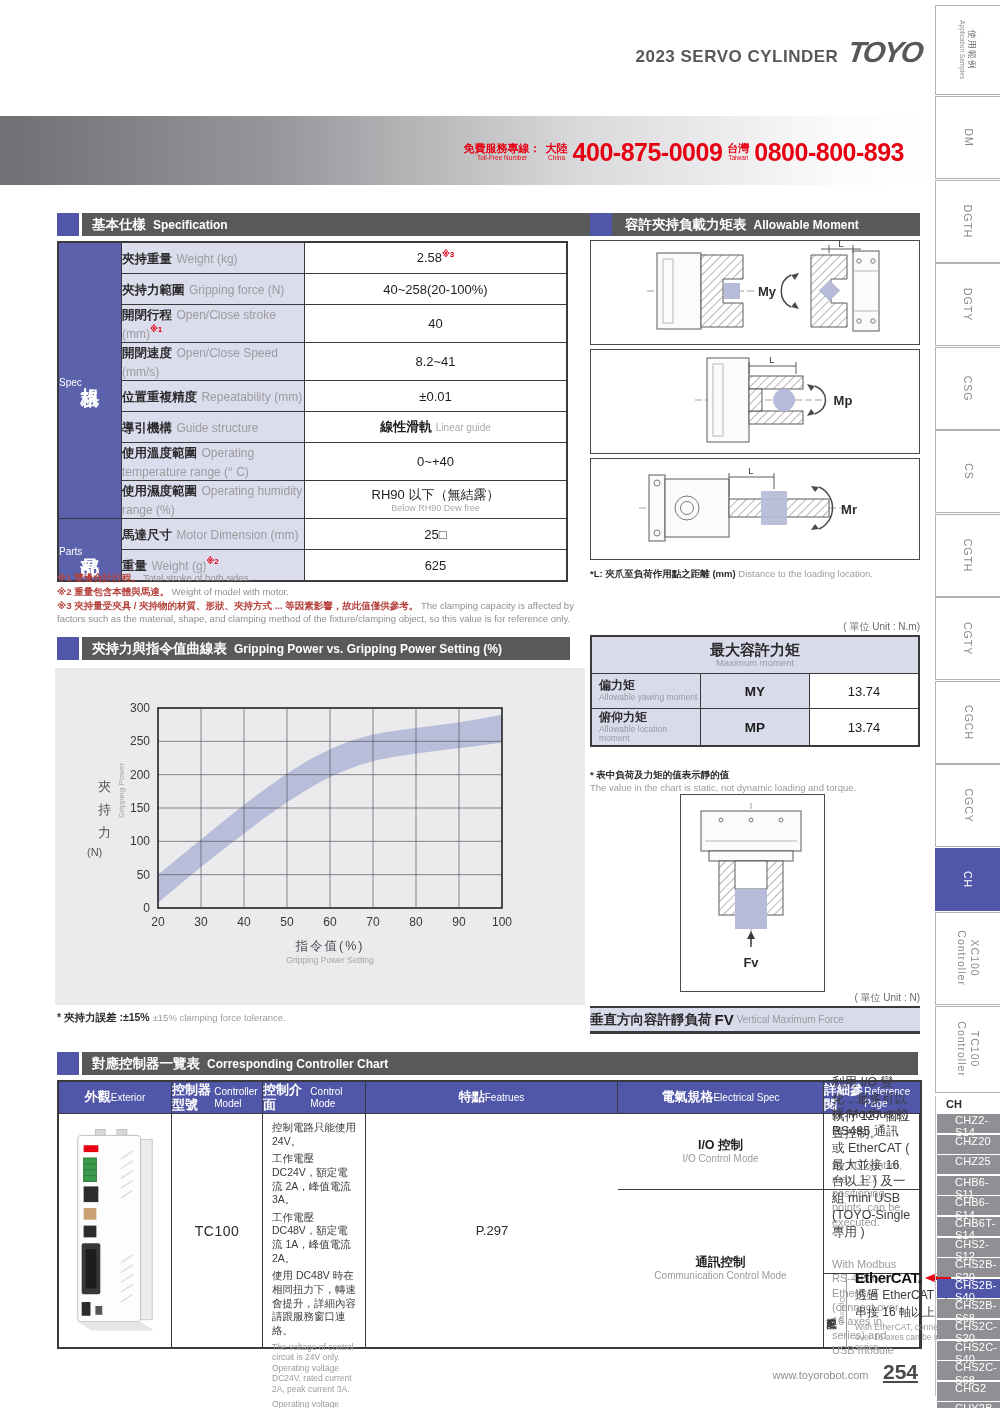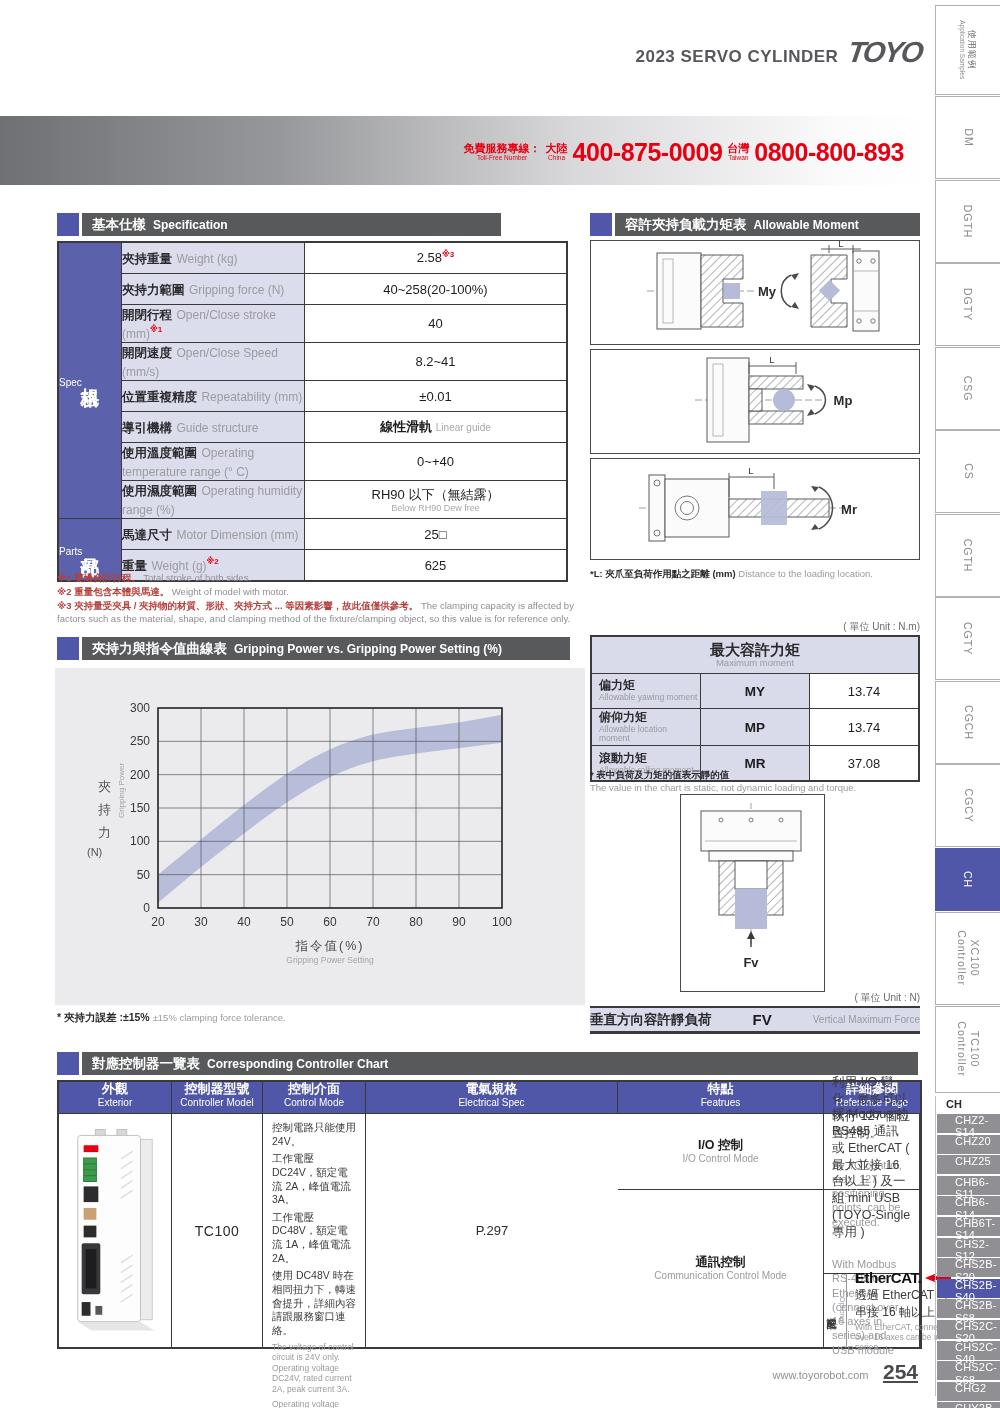--- a/index.html
+++ b/index.html
@@ -72,31 +72,31 @@
   .mm td.l .z{font-size:12px;font-weight:bold;color:#2b2b2e;display:block;line-height:1.15;}
   .mm td.l .e{font-size:8.5px;color:#9b9ba0;display:block;line-height:1.1;}
   .mm td.c{background:#d9daea;width:48px;text-align:center;font-size:13.5px;font-weight:bold;color:#1d1d1f;}
   .mm td.v{background:#fff;text-align:center;font-size:13px;color:#1d1d1f;}
   .mmnote{position:absolute;left:590px;top:769px;width:330px;font-size:9.5px;line-height:1.35;}
   .mmnote .zh{font-weight:bold;color:#2b2b2e;}
   .mmnote .en{color:#9b9ba0;display:block;}
   
   .fvbox{position:absolute;left:680px;top:794px;width:143px;height:196px;border:1.5px solid #4a4a4e;background:#fff;}
   .fvtab{position:absolute;left:590px;top:1006px;width:330px;border-top:2px solid #3a3a3c;border-bottom:2px solid #3a3a3c;}
-  .fvtab .h{background:#d9daea;border-bottom:1px solid #3a3a3c;height:23px;display:flex;align-items:center;justify-content:space-between;gap:21px;}
+  .fvtab .h{background:#d9daea;border-bottom:1px solid #3a3a3c;height:23px;display:flex;align-items:center;justify-content:flex-start;gap:3px;}
   .fvtab .h .z{font-size:13.5px;font-weight:bold;color:#2b2b2e;}
   .fvtab .h .c{font-size:15px;font-weight:bold;color:#1d1d1f;}
   .fvtab .h .e{font-size:10px;color:#9b9ba0;}
   .fvtab .v{background:#fff;height:19px;text-align:center;font-size:13px;line-height:19px;}
   
   .ctrl{position:absolute;left:57px;top:1080px;width:861px;border:2px solid #3a3a3c;
         display:grid;grid-template-columns:113px 91px 103px 252px 206px 1fr;
         grid-template-rows:32px 76px 84px 73px;}
   .ctrl>div{border-right:1px solid #3a3a3c;border-bottom:1px solid #3a3a3c;min-width:0;}
-  .ctrl .h{background:#5157a8;color:#fff;display:flex;flex-direction:column;align-items:center;justify-content:flex-start;line-height:1.15;}
+  .ctrl .h{background:#5157a8;color:#fff;display:flex;flex-direction:row;align-items:center;justify-content:center;line-height:1.15;}
   .ctrl .h .z{font-size:13px;font-weight:bold;}
   .ctrl .h .e{font-size:10px;}
   .ctrl .noB{border-bottom:none;}
   .ctrl .noR{border-right:none;}
   .cell{display:flex;align-items:center;justify-content:center;}
   .ext{grid-row:2/5;}
   .model{grid-row:2/5;font-size:14px;color:#2b2b2e;letter-spacing:.5px;}
   .modecell{display:flex;flex-direction:column;align-items:center;justify-content:center;text-align:center;line-height:1.2;}
   .modecell .z{font-size:12.5px;font-weight:bold;color:#1d1d1f;}
   .modecell .e{font-size:10px;color:#9b9ba0;text-align:right;}
@@ -153,21 +153,21 @@
     </span>
     <span class="num">400-875-0009</span>
     <span class="stack">
       <span class="s1">台灣</span>
         <span class="s2">Taiwan</span>
     </span>
     <span class="num">0800-800-893</span>
   </div>
 </div>
 
-<div class="sec" style="left:57px;top:213px;width:444px;">
+<div class="sec" style="left:57px;top:213px;width:612px;">
   <div class="sq"></div>
   <div class="bar">
       <span class="zh">基本仕樣</span>
   <span class="en">Specification</span>
     </div>
 </div>
 
 <table class="spec">
   <tbody>
       <tr>
@@ -392,28 +392,20 @@
     <td class="v">13.74</td>
   </tr>
   <tr>
     <td class="l">
           <span class="z">俯仰力矩</span>
           <span class="e">Allowable location moment</span>
         </td>
     <td class="c">MP</td>
     <td class="v">13.74</td>
   </tr>
-  <tr>
-    <td class="l">
-          <span class="z">滾動力矩</span>
-          <span class="e">Allowable rolling moment</span>
-        </td>
-    <td class="c">MR</td>
-    <td class="v">37.08</td>
-  </tr>
 </tbody>
   </table>
 
 <div class="mmnote">
   <span class="zh">* 表中負荷及力矩的值表示靜的值</span>
   <span class="en">The value in the chart is static, not dynamic loading and torque.</span>
 </div>
 
 <div class="fvbox">
 <svg width="140" height="193" viewBox="0 0 140 193">
@@ -458,26 +450,26 @@
     </div>
   <div class="h">
       <span class="z">控制器型號</span>
       <span class="e">Controller Model</span>
     </div>
   <div class="h">
       <span class="z">控制介面</span>
       <span class="e">Control Mode</span>
     </div>
   <div class="h">
+      <span class="z">特點</span>
+      <span class="e">Featrues</span>
+    </div>
+  <div class="h">
       <span class="z">電氣規格</span>
       <span class="e">Electrical Spec</span>
-    </div>
-  <div class="h">
-      <span class="z">特點</span>
-      <span class="e">Featrues</span>
     </div>
   <div class="h noR">
       <span class="z">詳細參閱</span>
       <span class="e">Reference Page</span>
     </div>
 
   <div class="cell ext noB">
     <svg width="98" height="212" viewBox="0 0 100 215">
       <polygon points="76,200 90,209 26,209 12,200" fill="#e6e6e8"></polygon>
       <rect x="30" y="4" width="10" height="9" fill="#d8d8da" stroke="#bfbfc2"></rect>

